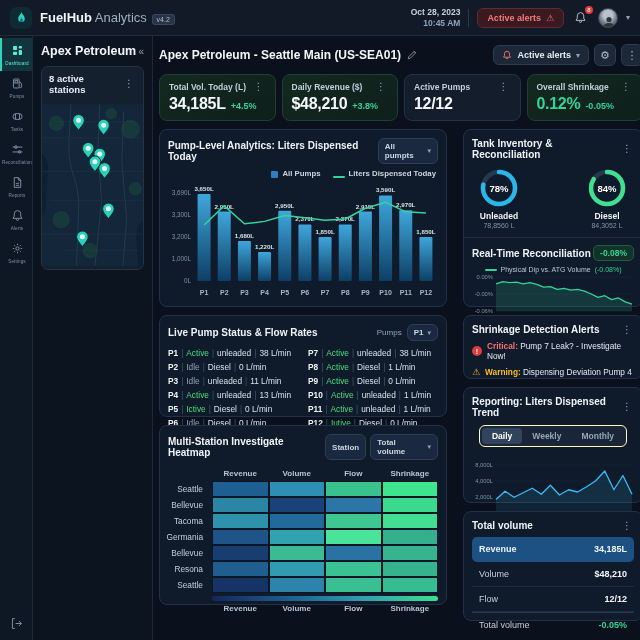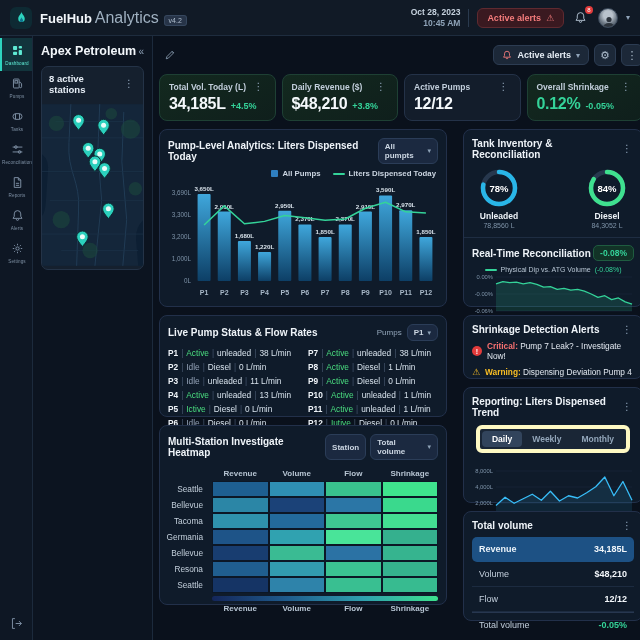--- a/index.html
+++ b/index.html
@@ -4,21 +4,21 @@
 <style>
   * { margin:0; padding:0; box-sizing:border-box; }
   html,body { width:640px; height:640px; overflow:hidden; }
   body { font-family:"Liberation Sans", sans-serif; background:#0a111c; color:#e6edf5; font-size:10px; }
   .uni { font-family:"DejaVu Sans", sans-serif; }
 
   
   .topbar { height:36px; background:#111a26; border-bottom:1px solid #1e2c3e; display:flex; align-items:center; padding:0 10px; gap:8px; }
   .logo { width:22px; height:22px; border-radius:6px; background:#0e2a33; display:flex; align-items:center; justify-content:center; }
   .brand { font-size:13px; font-weight:bold; color:#f2f6fa; }
-  .brand2 { font-size:16px; color:#9fb0c0; font-weight:normal; }
+  .brand2 { font-size:13px; color:#9fb0c0; font-weight:normal; }
   .ver-badge { font-size:7px; color:#aebdcd; background:#273448; border:1px solid #36475e; border-radius:3px; padding:1px 4px; margin-left:2px; }
   .top-right { margin-left:auto; display:flex; align-items:center; gap:8px; }
   .datetime { text-align:right; line-height:1.25; }
   .datetime .d { font-size:8.5px; color:#c6d2de; font-weight:bold; }
   .datetime .t { font-size:8.5px; color:#8fa3b8; font-weight:bold; }
   .top-divider { width:1px; height:18px; background:#2a3a4e; }
   .alert-pill { display:flex; align-items:center; gap:5px; background:#3a1920; border:1px solid #5f2a30; color:#f47c7c; font-size:9px; font-weight:bold; border-radius:6px; padding:4px 9px; cursor:pointer; }
   .bell-wrap { position:relative; width:18px; height:18px; display:flex; align-items:center; justify-content:center; }
   .bell-badge { position:absolute; top:-3px; right:-3px; background:#e23b3b; color:#fff; font-size:6px; min-width:8px; height:8px; border-radius:5px; display:flex; align-items:center; justify-content:center; padding:0 1px; }
   .avatar { width:20px; height:20px; border-radius:50%; background:radial-gradient(circle at 50% 35%, #b9c2cc 0 30%, #6d7884 60%, #3a4552 100%); border:1px solid #3c4a5c; overflow:hidden; position:relative; }
@@ -74,21 +74,21 @@
   .col-left { width:288px; display:flex; flex-direction:column; gap:8px; }
   .col-right { width:180px; display:flex; flex-direction:column; gap:8px; }
   .panel { background:#0f1b2a; border:1px solid #22304a; border-radius:8px; padding:8px; }
   .panel-title { font-size:10px; font-weight:bold; color:#eef3f8; }
   .panel-head { display:flex; align-items:center; justify-content:space-between; }
   .chip { display:inline-flex; align-items:center; gap:4px; background:#1b2940; border:1px solid #2b3d58; border-radius:6px; color:#cbd5e1; font-size:8px; font-weight:bold; padding:3px 6px; cursor:pointer; }
   .chip .chev { font-size:7px; }
 
   
   .legend-row { display:flex; justify-content:flex-end; gap:12px; align-items:center; margin:5px 2px 1px; }
-  .leg { display:flex; align-items:center; gap:4px; font-size:7.8px; color:#cbd5e1; font-weight:bold; }
+  .leg { display:flex; align-items:flex-end; gap:4px; font-size:7.8px; color:#cbd5e1; font-weight:bold; }
   .leg-sq { width:7px; height:7px; background:#2f7fc0; border-radius:1px; }
   .leg-line { width:12px; height:2px; background:#34d399; border-radius:1px; }
 
   
   .gauges { display:flex; justify-content:space-between; margin-top:8px; }
   .gauge { width:54px; text-align:center; }
   .gauge-donut { position:relative; width:40px; height:40px; margin:0 auto; }
   .gauge-pct { position:absolute; inset:0; display:flex; align-items:center; justify-content:center; font-size:9.5px; font-weight:bold; color:#fff; }
   .gauge-label { font-size:8.5px; font-weight:bold; color:#eef3f8; margin-top:3px; }
   .gauge-value { font-size:7px; color:#7e93a8; margin-top:1px; }
@@ -107,21 +107,21 @@
   .pump-row .id { font-weight:bold; color:#eef3f8; }
 
   
   .alert-row { display:flex; align-items:center; gap:5px; margin-top:6px; font-size:8.3px; color:#e2e8f0; }
   .crit-ic { width:10px; height:10px; border-radius:50%; background:#e23b3b; color:#fff; font-size:7px; font-weight:bold; display:flex; align-items:center; justify-content:center; flex:none; }
   .warn-ic { color:#fbbf24; font-size:9px; flex:none; }
   .alert-prefix.critical { color:#f87171; font-weight:bold; }
   .alert-prefix.warning { color:#fbbf24; font-weight:bold; }
 
   
-  .tabs { display:flex; background:#1a2636; border:4px solid #fef9c3; border-radius:6px; padding:2px; margin:7px auto 12px; width:max-content; }
+  .tabs { display:flex; background:#1a2636; border:1px solid #fef9c3; border-radius:6px; padding:2px; margin:7px auto 12px; width:max-content; }
   .tab { font-size:8.5px; font-weight:bold; color:#93a6ba; padding:3px 10px; border-radius:4px; cursor:pointer; }
   .tab.active { background:#32445c; color:#fff; }
 
   
   .hm-grid { display:grid; grid-template-columns:44px repeat(4,1fr); margin-top:6px; }
   .hm-colhead { font-size:8px; color:#b6c4d2; font-weight:bold; text-align:center; padding:3px 0; }
   .hm-rowlab { font-size:8.3px; color:#c3cfdb; text-align:right; padding-right:9px; display:flex; align-items:center; justify-content:flex-end; }
   .hm-cell { height:16px; border:1px solid #0c1726; }
   .hm-gradbar { grid-column:2 / 6; height:5px; margin-top:3px; border-radius:3px; background:linear-gradient(90deg,#14265a,#1f5c8d,#2f9fae,#3ce08d); }
 
@@ -308,20 +308,21 @@
               <path d="M0 0 C -3.8 -5, -6 -7, -6 -10.2 A 6 6 0 1 1 6 -10.2 C 6 -7, 3.8 -5, 0 0 Z" fill="#2bd0bd" stroke="#0c2b31" stroke-width="1"></path>
               <circle cx="0" cy="-10.2" r="2.6" fill="#eafcf9"></circle>
             </g>
           </g>
       </svg>
     </div>
   </aside>
 
   <main class="main">
     <div class="main-header">
+      <span class="main-title">Apex Petroleum - Seattle Main (US-SEA01)</span>
       <span class="pencil">
         <svg width="10" height="10" viewBox="0 0 12 12">
             <path d="M1.5 10.5 l.8-2.6 6.2-6.2 1.8 1.8 -6.2 6.2 Z M8.5 1.7 l1.8 1.8" fill="none" stroke="#8fa3b8" stroke-width="1"></path>
           </svg>
       </span>
       <div class="mh-right">
         <div class="mh-alerts">
           <svg width="10" height="10" viewBox="0 0 16 16">
               <path d="M8 2 a4 4 0 0 1 4 4 v3 l1.5 2.5 H2.5 L4 9 V6 a4 4 0 0 1 4-4 Z M6.5 12.5 a1.5 1.5 0 0 0 3 0" fill="none" stroke="#f47c7c" stroke-width="1.4"></path>
             </svg>

